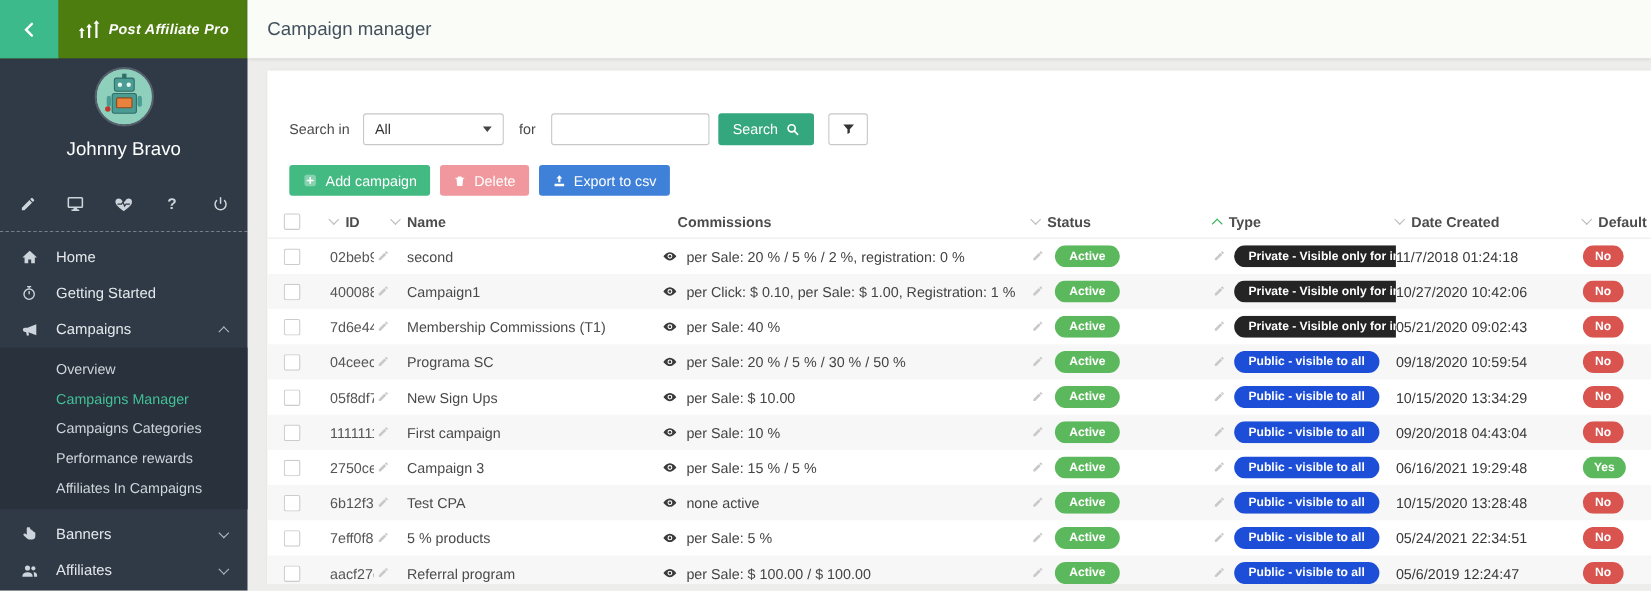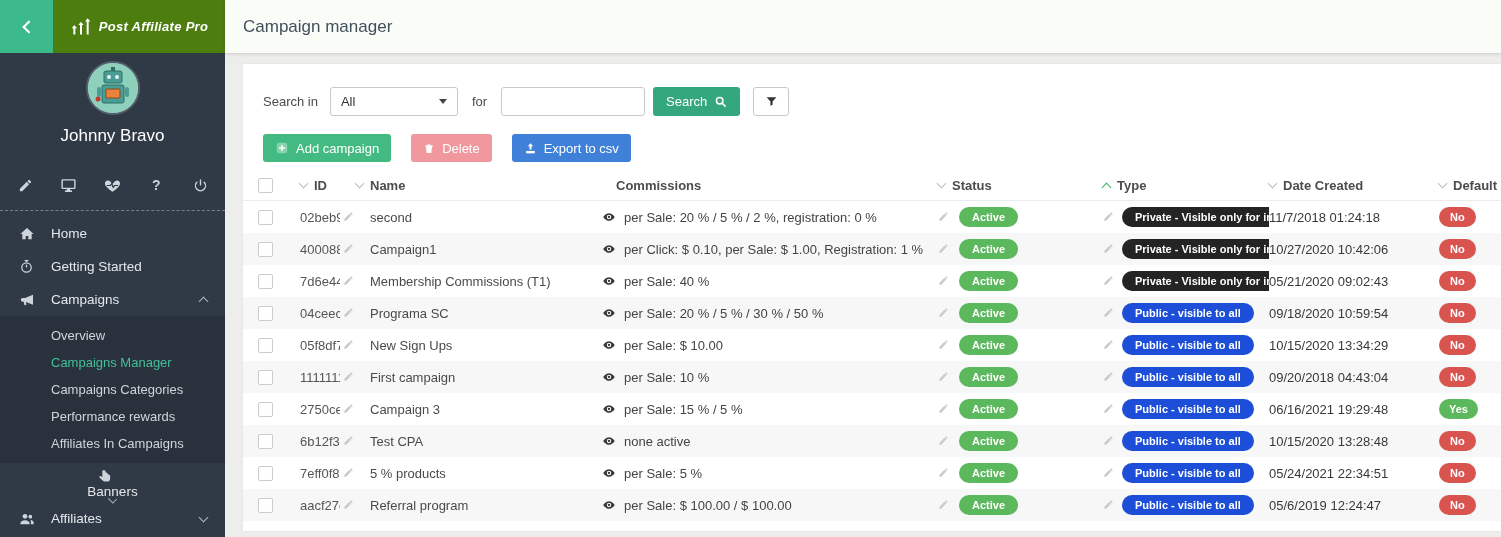--- a/index.html
+++ b/index.html
@@ -29,32 +29,32 @@
   .chev.up { transform:rotate(-135deg); margin-top:4px; }
 
   
   .main { flex:1; display:flex; flex-direction:column; height:537px; }
   .topbar { height:53px; background:#fafcf8; display:flex; align-items:center; padding-left:18px; box-shadow:0 1px 3px rgba(0,0,0,.15); position:relative; z-index:2; }
   .page-title { font-size:17px; color:#42505c; }
   .content { flex:1; padding:11px 0 6px 18px; overflow:hidden; }
   .card { background:#fff; height:467px; box-shadow:0 0 2px rgba(0,0,0,.08); padding-top:22px; overflow:hidden; }
 
   
-  .search-row { display:flex; align-items:center; padding-left:20px; height:30px; font-size:13px; color:#4a4a4a; }
+  .search-row { display:flex; align-items:center; padding-left:20px; height:30px; font-size:13px; color:#4a4a4a;margin-top:16px; }
   .search-row .lbl { margin-right:12px; }
   .select { width:128px; height:29px; border:1px solid #c8c8c8; border-radius:3px; display:flex; align-items:center; justify-content:space-between; padding:0 10px; font-size:13px; color:#333; cursor:pointer; background:#fff; }
   .select .caret { width:0; height:0; border-left:4px solid transparent; border-right:4px solid transparent; border-top:5px solid #444; }
   .for-lbl { margin:0 14px 0 14px; }
   .q-input { width:144px; height:29px; border:1px solid #c8c8c8; border-radius:3px; padding:0 8px; font-size:13px; font-family:"Liberation Sans",sans-serif; }
   .btn { border:none; border-radius:3px; color:#fff; font-size:13px; display:inline-flex; align-items:center; gap:7px; cursor:pointer; font-family:"Liberation Sans",sans-serif; }
   .btn-search { background:#35a77e; height:29px; padding:0 13px; margin-left:8px; }
   .btn-filter { background:#fff; border:1px solid #c8c8c8; height:29px; width:36px; margin-left:13px; display:inline-flex; align-items:center; justify-content:center; border-radius:3px; cursor:pointer; color:#333; }
 
   
-  .actions-row { display:flex; gap:20px; padding-left:20px; margin-top:18px; }
+  .actions-row { display:flex; gap:9px; padding-left:20px; margin-top:18px; }
   .btn-add { background:#44ba83; height:28px; padding:0 12px; }
   .btn-del { background:#f0989d; height:28px; padding:0 12px; }
   .btn-exp { background:#3f80d8; height:28px; padding:0 12px; }
 
   
   .tbl { margin-top:8px; font-size:13px; }
   .trow, .thead { display:grid; grid-template-columns:42px 56px 246px 336px 165px 166px 170px 1fr; align-items:center; padding-left:15px; }
   .thead { height:31px; color:#4c4c4c; font-weight:bold; border-bottom:1px solid #ececec; }
   .thead .hcell { display:flex; align-items:center; white-space:nowrap; overflow:visible; }
   .sort { width:7px; height:7px; border-right:1.8px solid #bdbdbd; border-bottom:1.8px solid #bdbdbd; display:inline-block; margin-right:7px; flex:none; }
@@ -185,21 +185,21 @@
         <span class="spacer"></span>
         <span class="chev up"></span>
       </div>
       <div class="submenu">
           <div class="subitem">Overview</div>
           <div class="subitem active">Campaigns Manager</div>
           <div class="subitem">Campaigns Categories</div>
           <div class="subitem">Performance rewards</div>
           <div class="subitem">Affiliates In Campaigns</div>
         </div>
-      <div class="nav-item" style="margin-top:6px;flex-direction:column;">
+      <div class="nav-item" style="margin-top:6px;">
         <span class="nico">
           <svg width="15" height="15" viewBox="0 0 24 24" fill="currentColor">
               <path d="M10 2a1.5 1.5 0 0 0-1.5 1.5V13l-2-1.6c-.9-.7-2.2-.4-2.7.6-.4.7-.2 1.6.4 2.1L9 18.5c.9.9 2.1 1.5 3.4 1.5H16a5 5 0 0 0 5-5v-4a2 2 0 0 0-2-2h-.5a2 2 0 0 0-1.8-2H16a2 2 0 0 0-1.8-2h-.7V3.5A1.5 1.5 0 0 0 12 2z"></path>
             </svg>
         </span>
         <span>Banners</span>
         <span class="spacer"></span>
         <span class="chev down"></span>
       </div>
       <div class="nav-item">

